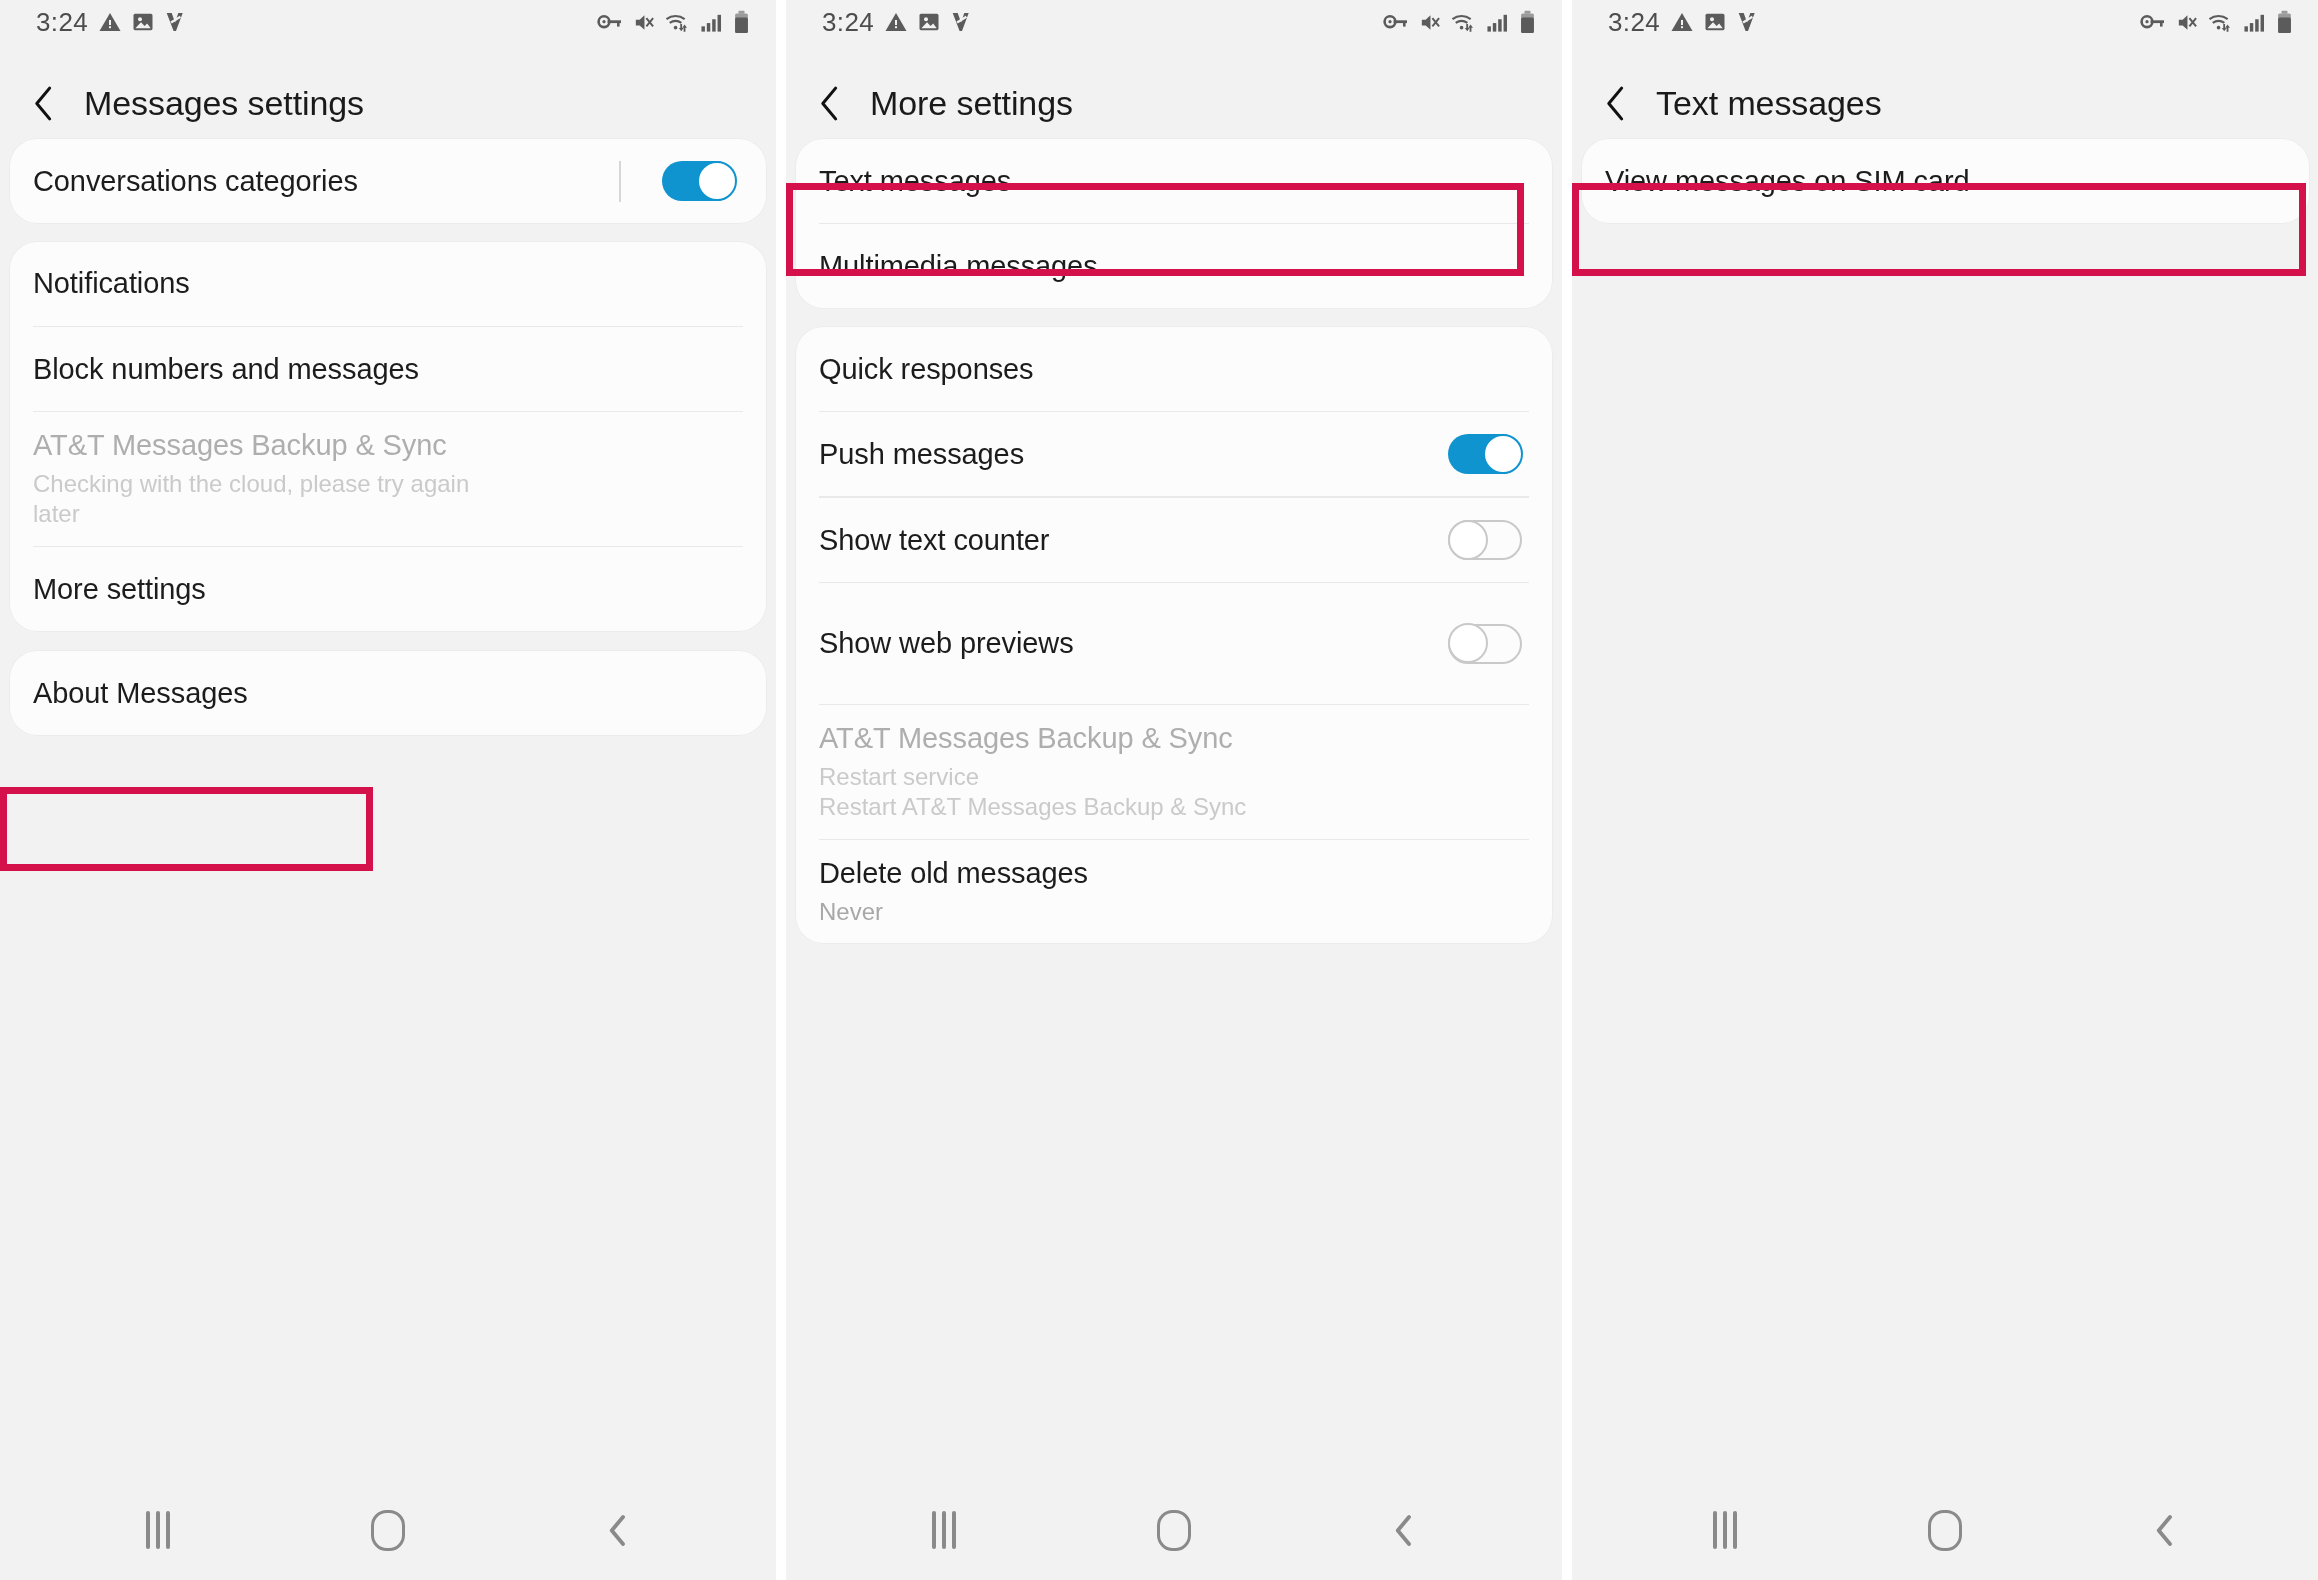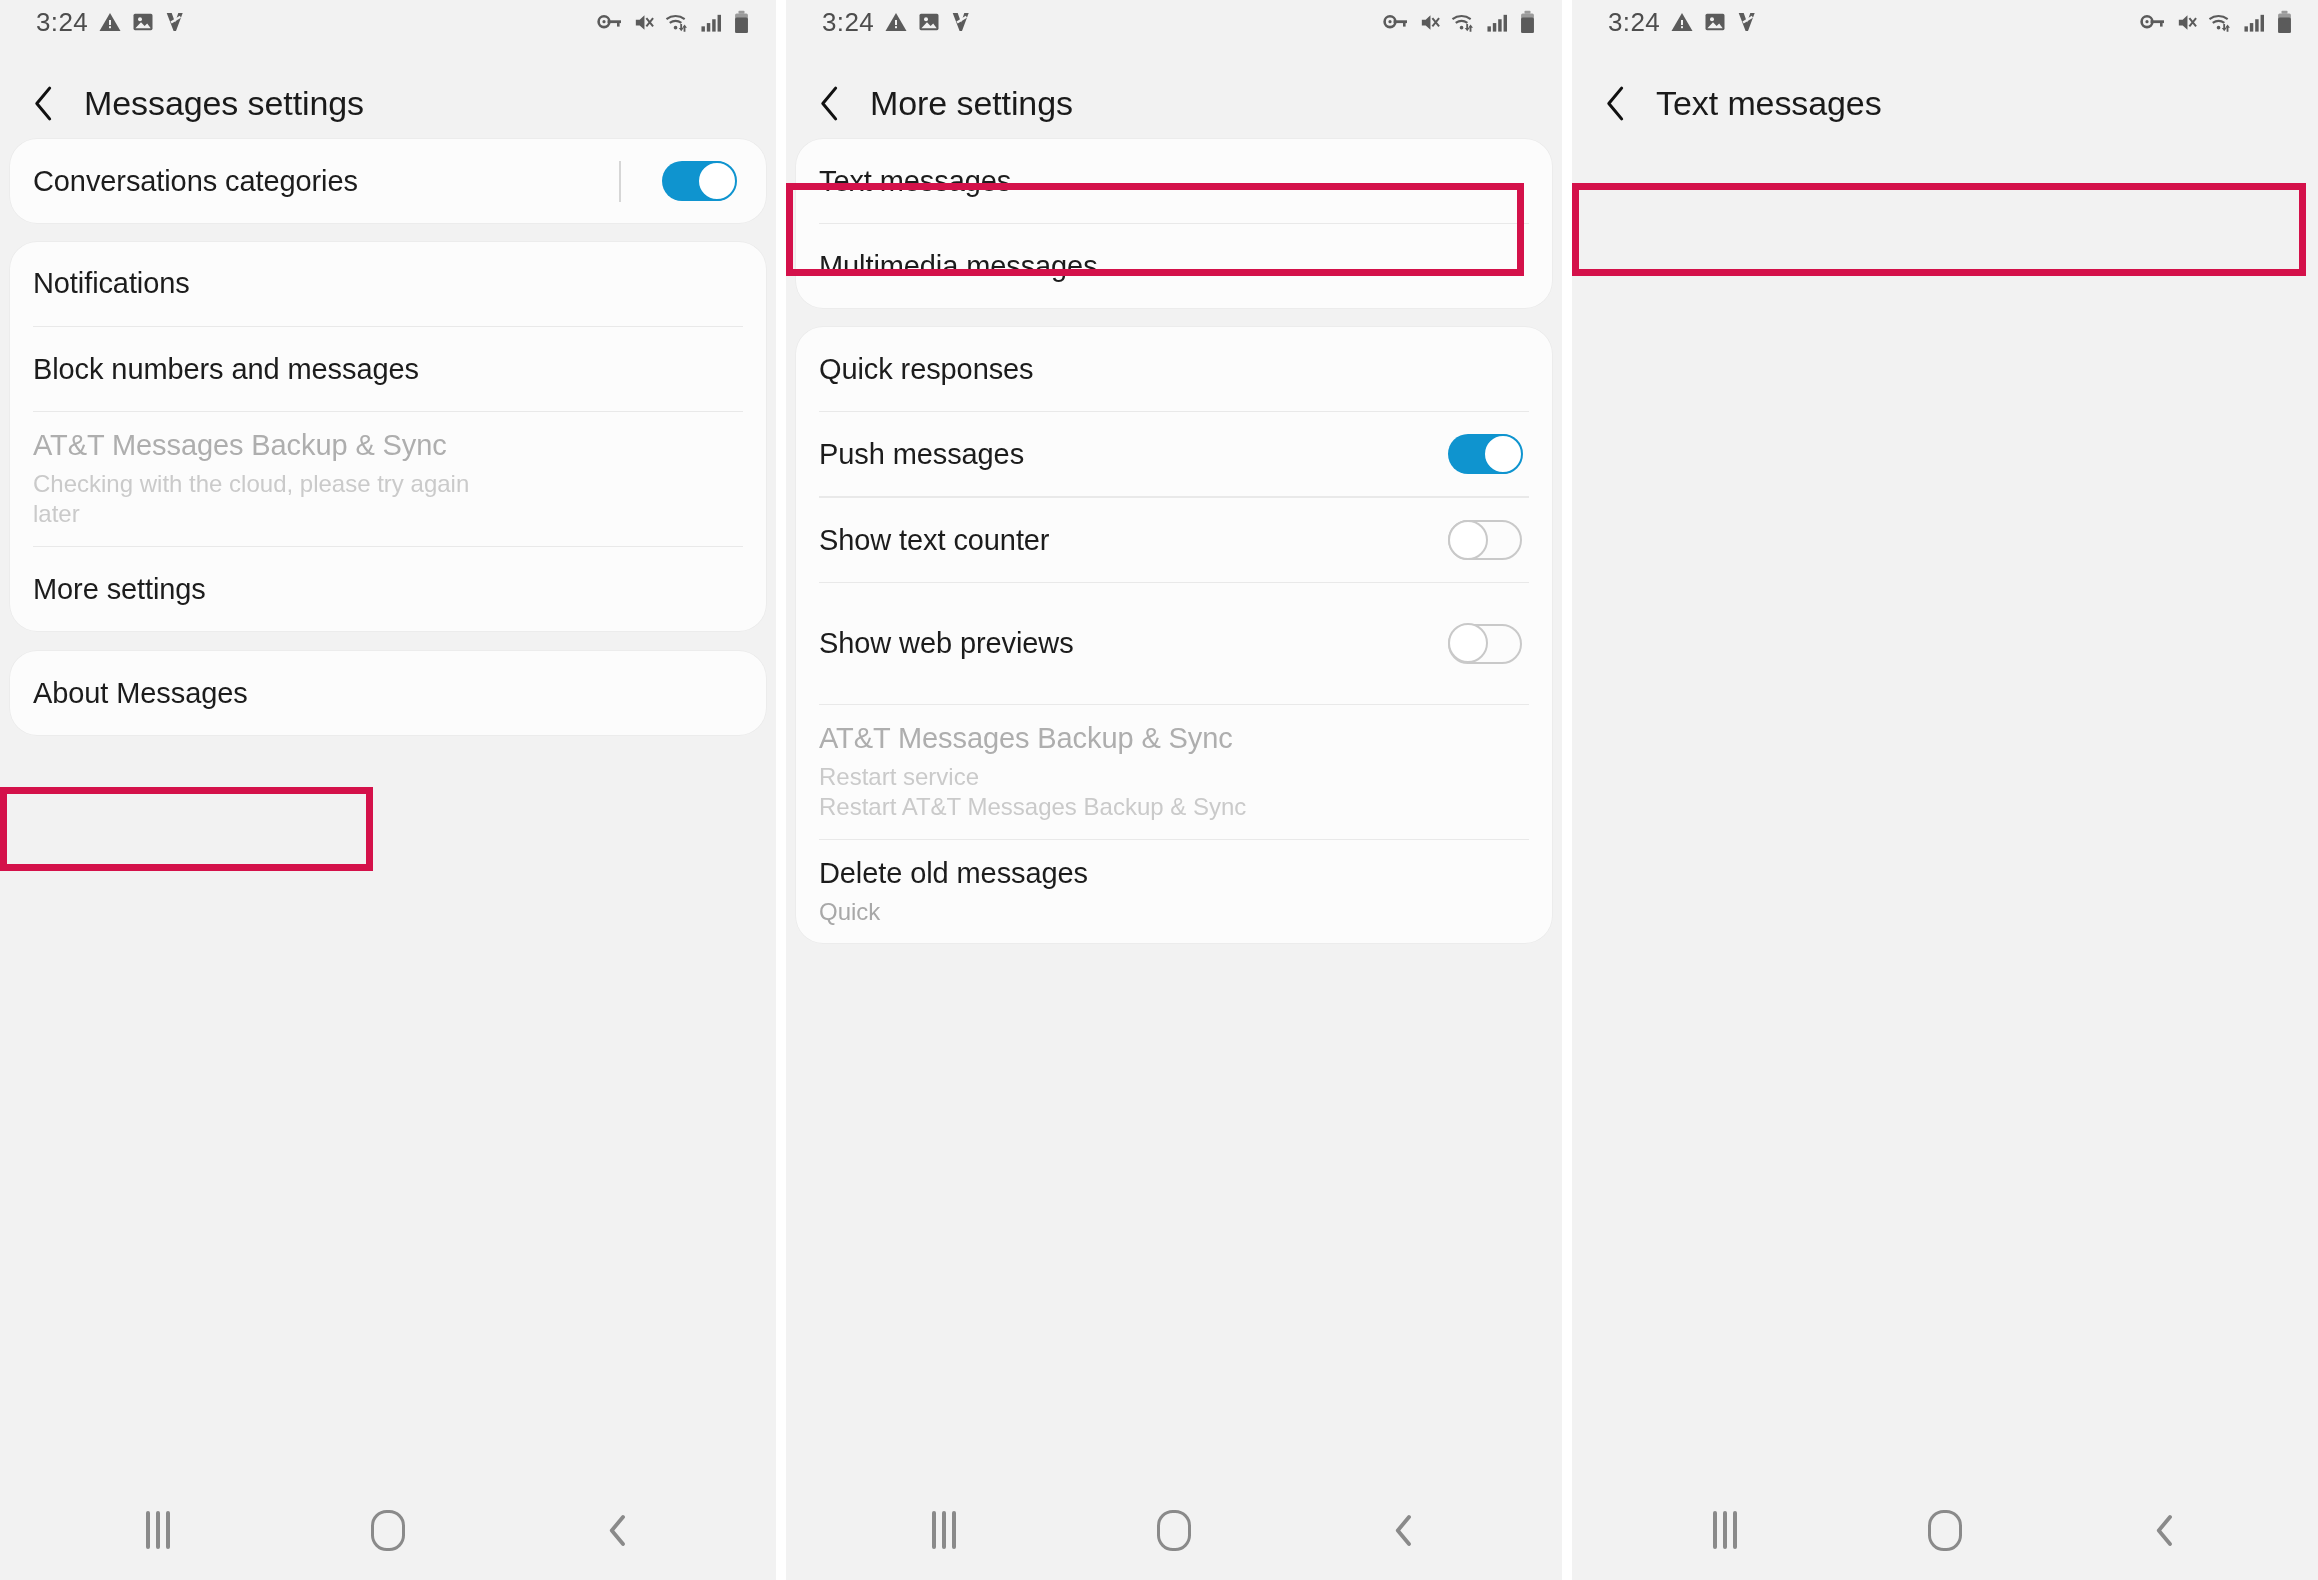--- a/index.html
+++ b/index.html
@@ -459,21 +459,21 @@
           <div class="row-texts">
             <div class="row-title">AT&amp;T Messages Backup &amp; Sync</div>
             <div class="row-sub" style="white-space:pre-line">Restart service
 Restart AT&amp;T Messages Backup &amp; Sync</div>
           </div>
         </div>
         <div class="divider"></div>
         <div class="row tall">
           <div class="row-texts">
             <div class="row-title">Delete old messages</div>
-            <div class="row-sub">Quick</div>
+            <div class="row-sub">Never</div>
           </div>
         </div>
       </div>
 
     </div>
 
     <div class="hl" style="left:0px; top:183px; width:738px; height:93px;"></div>
 
     <div class="navbar">
       <div class="nav-btn">
@@ -566,20 +566,29 @@
 
     <div class="appbar">
       <div class="back-btn">
         <svg width="31" height="41" viewBox="0 0 24 32">
             <path fill="none" stroke="#111" stroke-width="2.4" stroke-linecap="round" stroke-linejoin="round" d="M16 4 6 16l10 12"></path>
           </svg>
       </div>
       <div class="appbar-title">Text messages</div>
     </div>
 
+    <div class="body">
+      <div class="card tight">
+        <div class="row">
+          <div class="row-texts">
+            <div class="row-title">View messages on SIM card</div>
+          </div>
+        </div>
+      </div>
+    </div>
 
     <div class="hl" style="left:0px; top:183px; width:734px; height:93px;"></div>
 
     <div class="navbar">
       <div class="nav-btn">
         <span class="recents">
             <i></i>
             <i></i>
             <i></i>
           </span>

